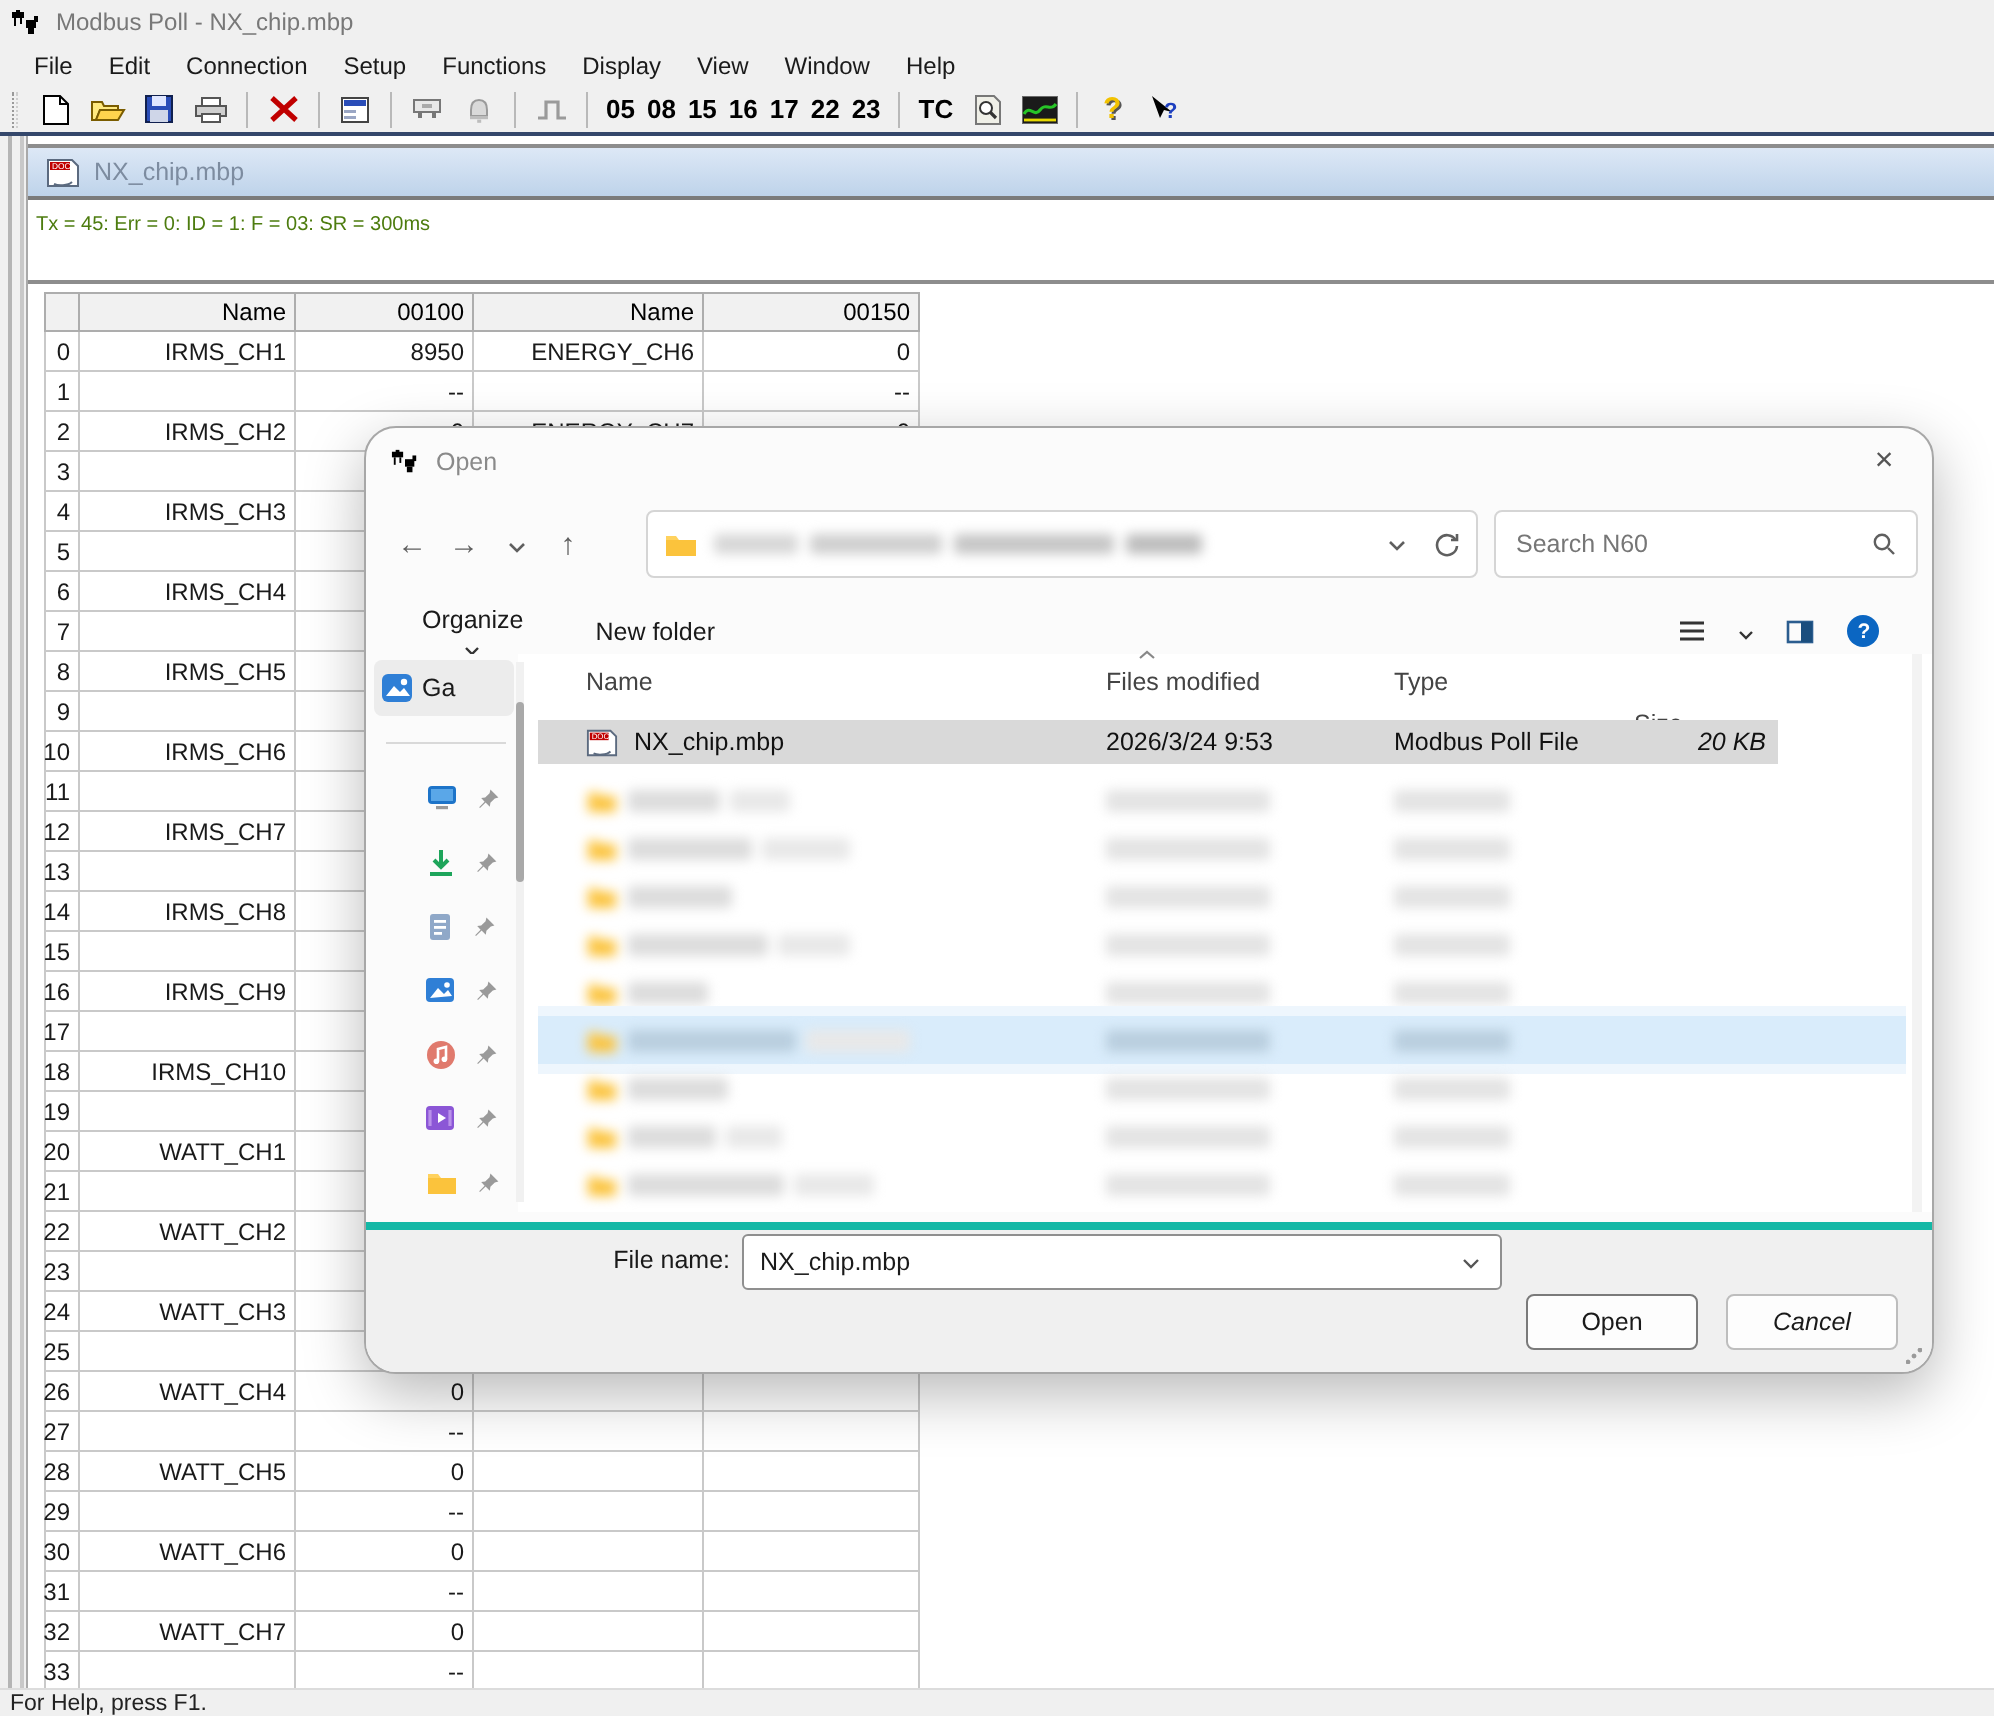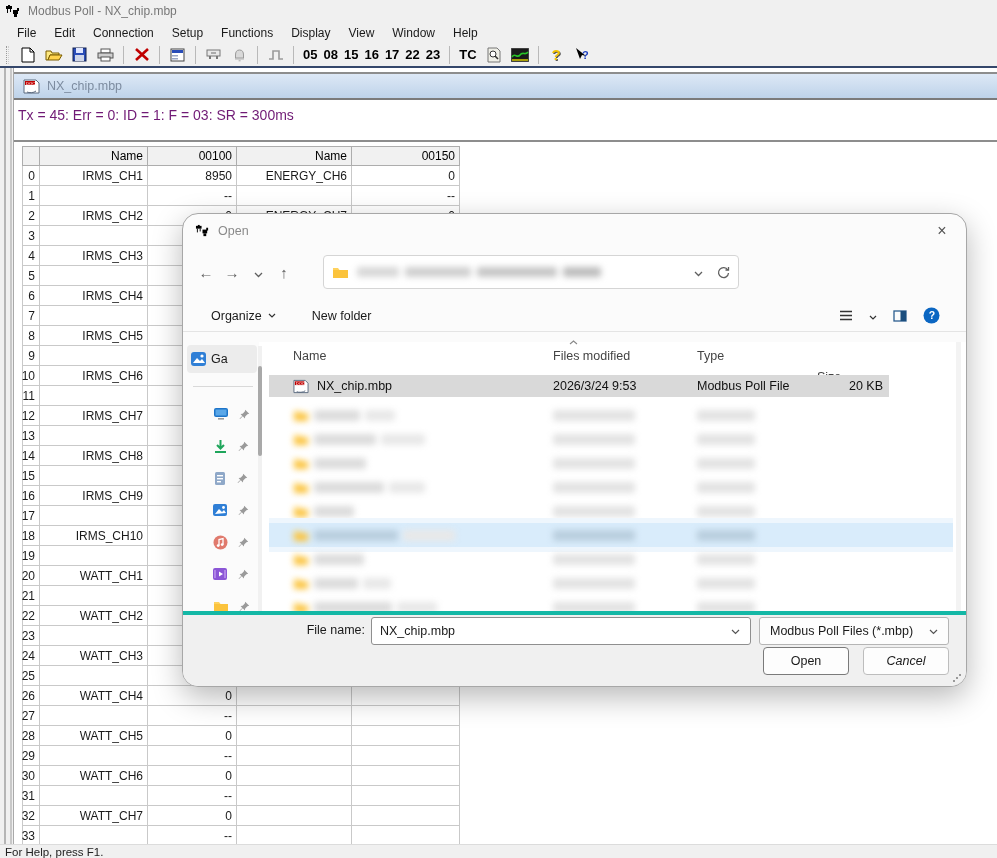--- a/index.html
+++ b/index.html
@@ -22,21 +22,21 @@
 
   
   .mdi { left:0; top:68px; width:997px; height:776px; background:#fff; }
   .left-strip { left:0; top:68px; width:14px; height:776px; background:#f0f0f0; border-right:1px solid #a9a9a9; }
   .left-strip .l1 { position:absolute; left:4px; top:0; width:2px; height:100%; background:#b5b5b5; }
   .left-strip .l2 { position:absolute; left:10px; top:0; width:2px; height:100%; background:#c8c8c8; }
   .child-top { left:14px; top:72px; width:983px; height:2px; background:#8d8d8d; }
   .child-title { left:14px; top:74px; width:983px; height:26px; background:linear-gradient(#dde8f6,#bed3ea); border-bottom:2px solid #7b7b7b; display:flex; align-items:center; padding-left:9px; }
   .child-title .t { margin-left:7px; font-size:12.5px; color:#7d8ca0; }
   .txline { left:14px; top:102px; width:983px; height:40px; background:#fff; border-bottom:2px solid #8d8d8d; }
-  .txline .t { position:absolute; left:4px; top:5px; font-size:14px; color:#701a75; }
+  .txline .t { position:absolute; left:4px; top:5px; font-size:10px; color:#4d7c0f; }
 
   
   .grid { left:22px; top:146px; }
   .grow { display:flex; }
   .gcell { border-right:1px solid #c9c9c9; border-bottom:1px solid #c9c9c9; font-size:12px; display:flex; align-items:center; justify-content:flex-end; padding-right:4px; background:#fff; height:20px; }
   .gcell.first { border-left:1px solid #c9c9c9; }
   .ghead .gcell { background:#f1f1f1; border-color:#adadad; border-top:1px solid #adadad; color:#000; }
   .w-num{width:18px;} .w-n1{width:108px;} .w-v1{width:89px;} .w-n2{width:115px;} .w-v2{width:108px;}
 
   
@@ -46,43 +46,43 @@
   .dlg-close { position:absolute; right:14px; top:7px; width:20px; height:20px; display:flex; align-items:center; justify-content:center; font-size:16px; color:#555; }
   .dlg-nav { position:absolute; left:0; top:38px; width:100%; height:40px; display:flex; align-items:center; }
   .navbtn { color:#5f5f5f; font-size:15px; width:26px; text-align:center; }
   .addrbar { position:absolute; left:140px; top:3px; width:416px; height:34px; background:#fff; border:1px solid #d5d5d5; border-radius:4px; display:flex; align-items:center; padding:0 8px; }
   .addr-blur { display:flex; gap:6px; margin-left:8px; filter:blur(3px); }
   .addr-blur b { height:10px; border-radius:2px; background:#d7d7d7; }
   .addr-right { position:absolute; right:8px; display:flex; align-items:center; gap:14px; color:#5f5f5f; }
   .searchbox { position:absolute; left:564px; top:3px; width:212px; height:34px; background:#fff; border:1px solid #d5d5d5; border-radius:4px; display:flex; align-items:center; padding:0 10px; font-size:12.5px; color:#767676; }
   .searchbox .mag { position:absolute; right:10px; }
   .dlg-cmdbar { position:absolute; left:0; top:86px; width:100%; height:32px; display:flex; align-items:center; border-bottom:1px solid #e4e4e4; font-size:12.5px; color:#1a1a1a; }
-  .cmd-organize { margin-left:28px; display:flex; align-items:center; gap:6px; }
+  .cmd-organize { margin-left:28px; display:flex; align-items:center; gap:6px;flex-direction:column; }
   .cmd-newfolder { margin-left:36px; }
   .cmd-right { position:absolute; right:26px; display:flex; align-items:center; gap:16px; }
-  .dlg-body { position:absolute; left:0; top:128px; width:100%; height:279px; background:#fff; }
+  .dlg-body { position:absolute; left:0; top:113px; width:100%; height:279px; background:#fff; }
   
   .side { position:absolute; left:0; top:0; width:76px; height:100%; background:#fbfbfb; }
   .side-gallery { position:absolute; left:4px; top:3px; width:70px; height:28px; background:#ececec; border-radius:4px; display:flex; align-items:center; padding-left:24px; gap:7px; font-size:12.5px; color:#1a1a1a; }
   .side-div { position:absolute; left:10px; top:44px; width:60px; height:1px; background:#d9d9d9; }
   .side-item { position:absolute; left:0; width:76px; height:24px; display:flex; align-items:center; padding-left:30px; gap:10px; }
   .side-scroll { position:absolute; left:75px; top:4px; width:4px; height:270px; background:#f1f1f1; }
   .side-thumb { position:absolute; left:75px; top:24px; width:4px; height:90px; background:#a9a9a9; border-radius:2px; }
   
   .list { position:absolute; left:86px; top:0; width:684px; height:100%; }
   .lhead { position:absolute; top:0; left:0; width:100%; height:28px; font-size:12.5px; color:#444; }
   .lhead .h { position:absolute; top:7px; }
   .lhead .sortchev { position:absolute; top:-2px; left:300px; color:#777; }
   .h-name{left:24px;} .h-date{left:284px;} .h-type{left:428px;text-align:right;} .h-size{left:548px;margin-top:21px;}
   .lrow-sel { position:absolute; left:0; top:33px; width:620px; height:22px; background:#d9d9d9; display:flex; align-items:center; font-size:12.5px; color:#111; }
   .lrow-sel .nm { margin-left:8px; }
   .lrow-sel .ic { margin-left:24px; }
   .lrow-sel .dt { position:absolute; left:284px; }
   .lrow-sel .tp { position:absolute; left:428px; }
-  .lrow-sel .sz { position:absolute; left:548px; width:66px; text-align:right; }
+  .lrow-sel .sz { position:absolute; left:548px; width:66px; text-align:right;font-style:italic; }
   .blur-row { position:absolute; left:0; width:620px; height:24px; display:flex; align-items:center; }
   .blur-row.hl { background:#d9ecfb; box-shadow:0 -5px 0 #eef6fd, 0 5px 0 #eef6fd; width:684px; }
   .blur-row .bars { display:flex; align-items:center; gap:5px; filter:blur(3px); width:100%; }
   .blur-row .fold { margin-left:24px; flex:0 0 auto; }
   .blur-row b { height:11px; border-radius:2px; background:#dcdcdc; display:block; }
   .blur-row .d1 { position:absolute; left:284px; width:82px; height:11px; background:#e3e3e3; border-radius:2px; filter:blur(3px); }
   .blur-row .d2 { position:absolute; left:428px; width:58px; height:11px; background:#e3e3e3; border-radius:2px; filter:blur(3px); }
   .blur-row.hl b, .blur-row.hl .d1, .blur-row.hl .d2 { background:#b9cede; }
   .list-scroll { position:absolute; right:-8px; top:0; width:5px; height:100%; background:#f3f3f3; }
   .list-thumb { position:absolute; right:-8px; top:300px; width:5px; height:54px; background:#b5b5b5; border-radius:2px; }
@@ -550,20 +550,29 @@
         <span><svg class="chev-svg" width="9" height="6" viewBox="0 0 9 6">
               <path d="M1 1l3.5 3.5L8 1" fill="none" stroke="#5f5f5f" stroke-width="1.3"></path>
             </svg></span>
         <span>
             <svg width="13" height="13" viewBox="0 0 13 13">
               <path d="M10.8 4A5 5 0 1 0 11.5 7" fill="none" stroke="#5f5f5f" stroke-width="1.3"></path>
               <path d="M11.5 1v3h-3" fill="none" stroke="#5f5f5f" stroke-width="1.3"></path>
             </svg>
           </span>
       </span>
+    </div>
+    <div class="searchbox">
+      <span>Search N60</span>
+      <span class="mag">
+          <svg width="12" height="12" viewBox="0 0 12 12">
+            <circle cx="5" cy="5" r="3.6" fill="none" stroke="#5f5f5f" stroke-width="1.2"></circle>
+            <path d="M8 8l3 3" stroke="#5f5f5f" stroke-width="1.2"></path>
+          </svg>
+        </span>
     </div>
   </div>
 
   <div class="dlg-cmdbar">
     <span class="cmd-organize">
       <span>Organize</span>
       <svg class="chev-svg" width="8" height="5" viewBox="0 0 8 5">
           <path d="M1 1l3 3 3-3" fill="none" stroke="#333" stroke-width="1.2"></path>
         </svg>
     </span>
@@ -866,23 +875,17 @@
   </div>
 
   <div class="dlg-foot">
     <span class="fn-label">File name:</span>
     <div class="fn-combo">
       <span>NX_chip.mbp</span>
       <span class="chev"><svg class="chev-svg" width="9" height="6" viewBox="0 0 9 6">
             <path d="M1 1l3.5 3.5L8 1" fill="none" stroke="#555" stroke-width="1.2"></path>
           </svg></span>
     </div>
-    <div class="ft-combo">
-      <span>Modbus Poll Files (*.mbp)</span>
-      <span class="chev"><svg class="chev-svg" width="9" height="6" viewBox="0 0 9 6">
-            <path d="M1 1l3.5 3.5L8 1" fill="none" stroke="#555" stroke-width="1.2"></path>
-          </svg></span>
-    </div>
     <div class="btn btn-open">Open</div>
     <div class="btn btn-cancel">Cancel</div>
   </div>
   <div class="resize-grip"></div>
 </div>
 
 </body></html>

